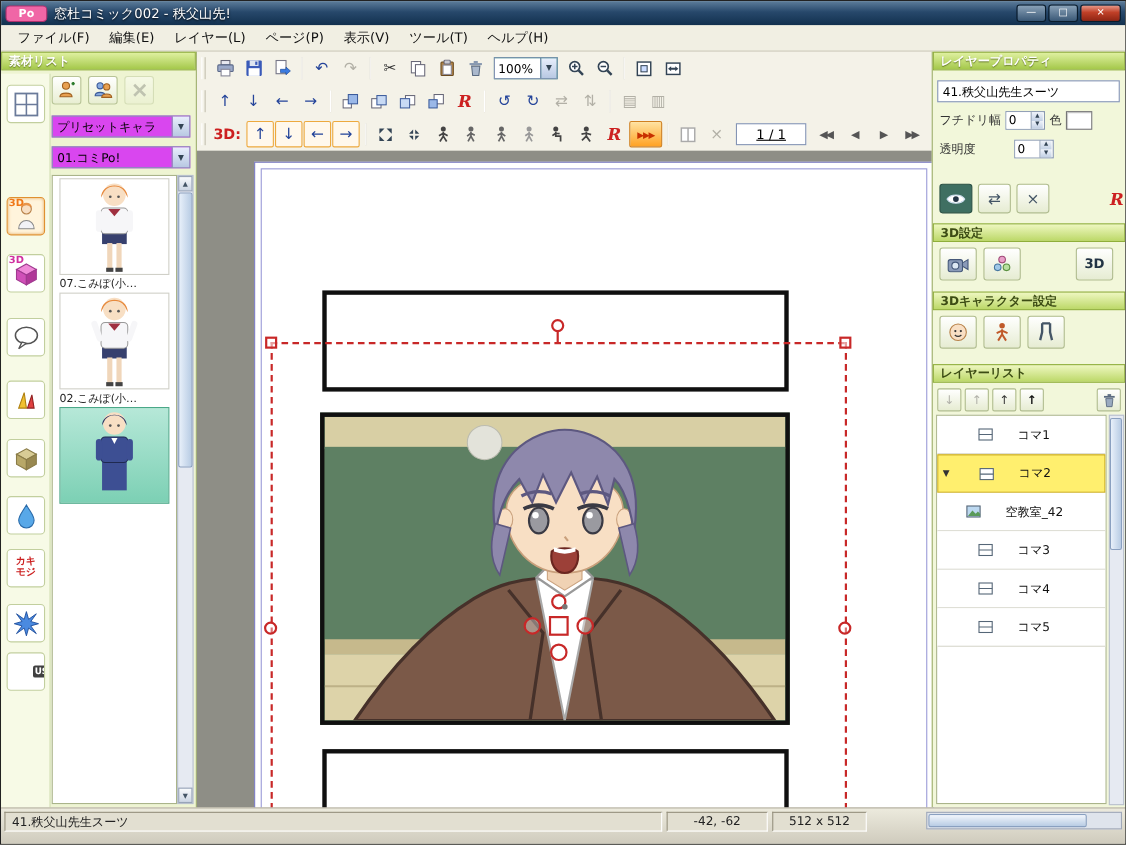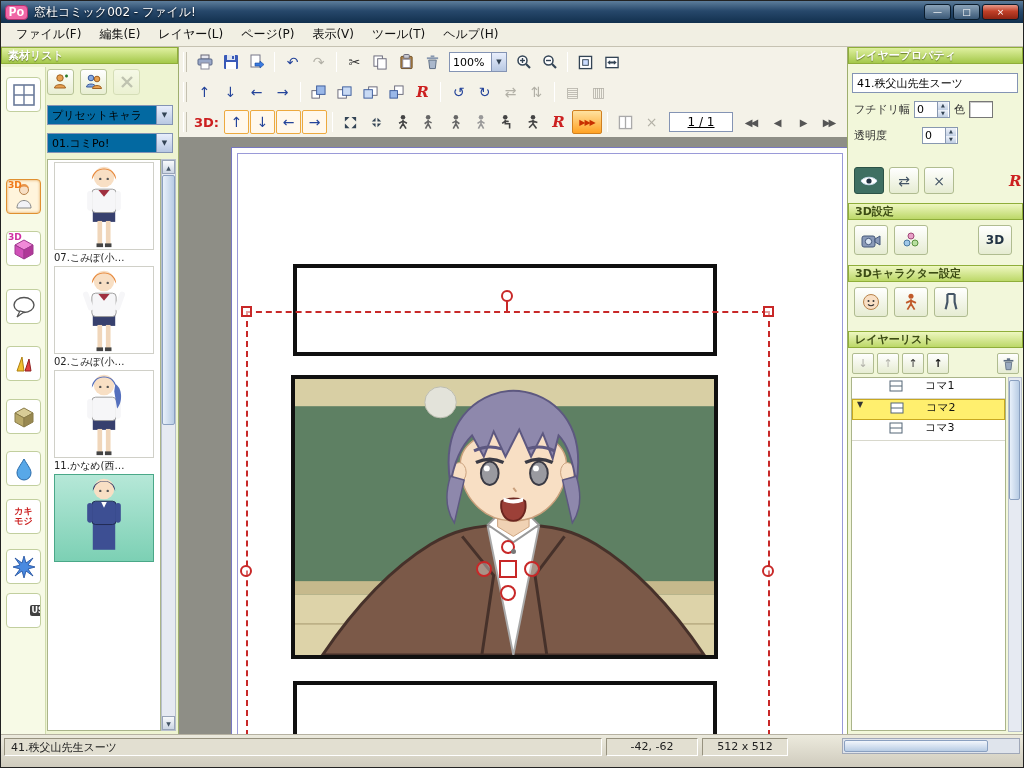--- a/index.html
+++ b/index.html
@@ -5,23 +5,23 @@
   html,body{margin:0;padding:0;background:#555;}
   .app{position:relative;width:1024px;height:768px;overflow:hidden;
        font-family:"DejaVu Sans","Liberation Sans",sans-serif;font-size:12px;
        background:#ece9dd;border:1px solid #222;box-sizing:border-box;}
   *{box-sizing:border-box;}
 
   
   .titlebar{position:absolute;left:0;top:0;right:0;height:22px;
     background:linear-gradient(#5d7d9b,#27486b 45%,#12304e);
     display:flex;align-items:center;gap:6px;padding:0 4px;color:#fff;}
-  .app-icon{width:23px;height:15px;border-radius:4px;background:#f066a6;
+  .app-icon{width:38px;height:15px;border-radius:4px;background:#f066a6;
     display:flex;align-items:center;justify-content:center;color:#fff;
-    font-size:13px;font-weight:bold;border:1px solid #b0306e;font-family:Liberation Mono, monospace;}
+    font-size:10px;font-weight:bold;border:1px solid #b0306e;}
   .title-text{font-size:12px;text-shadow:0 1px 2px #000;}
   .win-btns{margin-left:auto;display:flex;gap:2px;}
   .win-btn{width:27px;height:16px;border:1px solid #0a1c2c;border-radius:3px;
     background:linear-gradient(#8aa2b8,#3a5876);color:#fff;font-size:9px;
     display:flex;align-items:center;justify-content:center;cursor:default;}
   .win-btn.close{width:37px;background:linear-gradient(#e89a8a,#c04028 45%,#8e2413);}
 
   
   .menubar{position:absolute;left:0;top:22px;right:0;height:24px;background:#f1efe3;
     border-bottom:1px solid #c6c2b2;display:flex;align-items:center;padding:0 6px;gap:0;}
@@ -53,21 +53,21 @@
   .left-panel{position:absolute;left:0;top:46px;width:178px;bottom:33px;background:#eef4d2;
      border-right:1px solid #9eae6e;}
   .ghd{height:17px;background:linear-gradient(#dff0a0,#a4c84a);border:1px solid #8fae3a;
      color:#fff;font-weight:bold;font-size:11px;line-height:15px;padding:0 6px;
      text-shadow:0 1px 1px rgba(90,110,30,.9);}
   .ghd.sub{color:#3c4c14;text-shadow:none;background:linear-gradient(#eef7c0,#bcd868);}
   .mat-iconrow{position:absolute;left:46px;top:22px;display:flex;gap:6px;}
   .mbtn{width:27px;height:26px;border:1px solid #b8c498;border-radius:3px;background:linear-gradient(#fff,#e8eed2);
      display:flex;align-items:center;justify-content:center;}
   .mbtn.disabled{opacity:.45;}
-  .dd{position:absolute;left:46px;width:126px;height:20px;border:1px solid #8494b4;background:#0369a1;
+  .dd{position:absolute;left:46px;width:126px;height:20px;border:1px solid #8494b4;background:#d946ef;
      display:flex;align-items:center;justify-content:flex-end;}
   .dd .dd-val{flex:1;font-size:11px;padding:0 4px;white-space:nowrap;overflow:hidden;}
   .dd .dd-btn{width:16px;height:100%;background:linear-gradient(#e8eefc,#b8c8e2);
      border-left:1px solid #8494b4;font-size:7px;color:#345;display:flex;align-items:center;justify-content:center;}
   .strip{position:absolute;left:0;top:20px;width:45px;bottom:0;background:#f7fae6;border-right:1px solid #d0dcae;}
   .stripbtn{position:absolute;left:5px;width:35px;height:35px;border:1px solid #c2cf9e;border-radius:4px;
      background:#fff;display:flex;align-items:center;justify-content:center;overflow:hidden;}
   .stripbtn.active{border-color:#e09030;background:#fff4dc;box-shadow:inset 0 0 3px #e0a050;}
   .badge3d{position:absolute;left:1px;top:1px;font-size:9px;font-weight:bold;color:#f07818;line-height:1;}
   .badge3d.mag{color:#d030a0;}
@@ -118,21 +118,21 @@
      box-shadow:inset 1px 1px 0 #ccc;}
   .rbtn{width:30px;height:27px;border:1px solid #b0bc90;border-radius:3px;background:linear-gradient(#fff,#e6ecd2);
      display:flex;align-items:center;justify-content:center;font-size:14px;color:#456;}
   .rbtn.pressed{background:#3f6f62;border-color:#2c5246;color:#fff;}
   .rbtn.big{width:34px;height:30px;}
   .layer-toolbar{position:absolute;left:0;right:0;display:flex;gap:3px;padding:3px 4px;}
   .ltb{width:22px;height:21px;border:1px solid #b0bc90;border-radius:2px;background:linear-gradient(#fff,#e6ecd2);
      display:flex;align-items:center;justify-content:center;font-size:11px;color:#333;}
   .ltb.gray{color:#b0b0a8;}
   .layer-list{position:absolute;left:3px;right:17px;bottom:3px;background:#fff;border:1px solid #aab48a;overflow:hidden;}
-  .lrow{height:21px;border-bottom:1px solid #d8d8cc;display:flex;align-items:flex-start;gap:21px;
+  .lrow{height:35px;border-bottom:1px solid #d8d8cc;display:flex;align-items:center;gap:21px;
      padding:0 2px 0 4px;font-size:11px;color:#111;background:#fff;}
   .lrow .exp{width:10px;font-size:8px;color:#333;}
   .lrow.child{padding-left:24px;}
   .lrow.selyellow{background:#ffef6e;border:1px solid #c8a820;}
   .licon{width:17px;height:15px;display:flex;align-items:center;justify-content:center;}
   .rp-vscroll{position:absolute;right:1px;width:14px;background:#e6eaf2;border:1px solid #b8c0cc;}
 
   
   .statusbar{position:absolute;left:0;right:0;bottom:0;height:33px;
      background:linear-gradient(#eceadd,#cfcbbd);border-top:1px solid #b6b2a2;padding:3px 3px 0 3px;
@@ -144,21 +144,21 @@
      background:linear-gradient(#f2f6fc,#b8cce4);border:1px solid #8aa0c0;border-radius:2px;}
   svg{display:block;}
 </style>
 </head>
 <body>
 
 <div class="app">
 
   <div class="titlebar">
     <div class="app-icon">Po</div>
-    <div class="title-text">窓杜コミック002 - ファイル!</div>
+    <div class="title-text">窓杜コミック002 - 秩父山先!</div>
     <div class="win-btns">
       <div class="win-btn">—</div>
       <div class="win-btn">□</div>
       <div class="win-btn close">×</div>
     </div>
   </div>
 
   <div class="menubar">
     <span class="menu-item">ファイル(F)</span>
     <span class="menu-item">編集(E)</span>
@@ -505,40 +505,20 @@
             <rect x="12" y="26" width="6" height="21" rx="3" transform="rotate(-20 15 36)" fill="#f6f6f8"></rect>
             <rect x="46" y="26" width="6" height="21" rx="3" transform="rotate(20 49 36)" fill="#f6f6f8"></rect>
             <path d="M26,29 L32,36 L38,29 Z" fill="#a03040"></path>
             <circle cx="32" cy="15" r="11" fill="#f8dfc4"></circle>
             <path d="M19,18 C19,2 45,2 45,18 L42,12 C39,8 36,7 32,7 C28,7 25,8 22,12 Z" fill="#e78a3e"></path>
             <circle cx="28" cy="17" r="1.3" fill="#555"></circle>
               <circle cx="36" cy="17" r="1.3" fill="#555"></circle>
           </svg>
         </div>
         <div class="mat-label">02.こみぽ(小…</div>
-      </div>
-      <div class="mat-item">
-        <div class="thumb">
-          <svg width="62" height="86" viewBox="0 0 64 92">
-            <rect x="20" y="50" width="24" height="13" fill="#37406e"></rect>
-            <rect x="25" y="62" width="5" height="25" fill="#f0d6ba"></rect>
-              <rect x="34" y="62" width="5" height="25" fill="#f0d6ba"></rect>
-            <rect x="24" y="86" width="7" height="4" fill="#444"></rect>
-              <rect x="33" y="86" width="7" height="4" fill="#444"></rect>
-            <rect x="19" y="28" width="26" height="25" rx="4" stroke="#999" fill="#f6f6f8"></rect>
-            <rect x="14" y="30" width="6" height="21" rx="3" fill="#f6f6f8"></rect>
-            <rect x="44" y="30" width="6" height="21" rx="3" fill="#f6f6f8"></rect>
-            <path d="M44,14 C52,18 52,34 46,40 L43,22 Z" fill="#5570bd"></path>
-            <circle cx="32" cy="15" r="11" fill="#f8dfc4"></circle>
-            <path d="M19,18 C19,2 45,2 45,18 L42,12 C39,8 36,7 32,7 C28,7 25,8 22,12 Z" fill="#5570bd"></path>
-            <circle cx="28" cy="17" r="1.3" fill="#555"></circle>
-              <circle cx="36" cy="17" r="1.3" fill="#555"></circle>
-          </svg>
-        </div>
-        <div class="mat-label">11.かなめ(西…</div>
       </div>
       <div class="mat-item sel">
         <div class="thumb">
           <svg width="62" height="86" viewBox="0 0 64 92">
             <rect x="20" y="50" width="24" height="30" fill="#3d4f93"></rect>
             <rect x="19" y="28" width="26" height="25" rx="4" stroke="#1f2a50" fill="#3d4f93"></rect>
             <rect x="14" y="30" width="6" height="21" rx="3" fill="#3d4f93"></rect>
             <rect x="44" y="30" width="6" height="21" rx="3" fill="#3d4f93"></rect>
             <path d="M29,29 L32,35 L35,29 Z" fill="#fff"></path>
             <circle cx="32" cy="15" r="11" fill="#f8dfc4"></circle>
@@ -732,30 +712,59 @@
       <div class="lrow selyellow">
         <span class="exp">▼</span>
         <span class="licon">
           <svg width="14" height="12" viewBox="0 0 14 12">
               <rect x="1" y="1" width="12" height="10" fill="#fff" stroke="#567"></rect>
               <line x1="1" y1="6" x2="13" y2="6" stroke="#567"></line>
             </svg>
         </span>
         <span>コマ2</span>
       </div>
+      <div class="lrow child">
+        <span class="licon">
+          <svg width="14" height="12" viewBox="0 0 14 12">
+              <rect x="1" y="1" width="12" height="10" fill="#bcd8f0" stroke="#567"></rect>
+              <path d="M2,10 L6,5 L9,8 L11,6 L13,8 L13,10 Z" fill="#5a9a5a"></path>
+            </svg>
+        </span>
+        <span>空教室_42</span>
+      </div>
       <div class="lrow">
         <span class="exp"></span>
         <span class="licon">
           <svg width="14" height="12" viewBox="0 0 14 12">
               <rect x="1" y="1" width="12" height="10" fill="#fff" stroke="#567"></rect>
               <line x1="1" y1="6" x2="13" y2="6" stroke="#567"></line>
             </svg>
         </span>
         <span>コマ3</span>
       </div>
+      <div class="lrow">
+        <span class="exp"></span>
+        <span class="licon">
+          <svg width="14" height="12" viewBox="0 0 14 12">
+              <rect x="1" y="1" width="12" height="10" fill="#fff" stroke="#567"></rect>
+              <line x1="1" y1="6" x2="13" y2="6" stroke="#567"></line>
+            </svg>
+        </span>
+        <span>コマ4</span>
+      </div>
+      <div class="lrow">
+        <span class="exp"></span>
+        <span class="licon">
+          <svg width="14" height="12" viewBox="0 0 14 12">
+              <rect x="1" y="1" width="12" height="10" fill="#fff" stroke="#567"></rect>
+              <line x1="1" y1="6" x2="13" y2="6" stroke="#567"></line>
+            </svg>
+        </span>
+        <span>コマ5</span>
+      </div>
     </div>
 
     <div class="rp-vscroll" style="top:330px;bottom:2px">
       <div class="vs-thumb" style="top:2px;height:120px;left:0;width:11px"></div>
     </div>
   </div>
 
   <div class="statusbar">
     <div class="sunken" style="flex:1">41.秩父山先生スーツ</div>
     <div class="sunken" style="width:92px;text-align:center">-42, -62</div>

